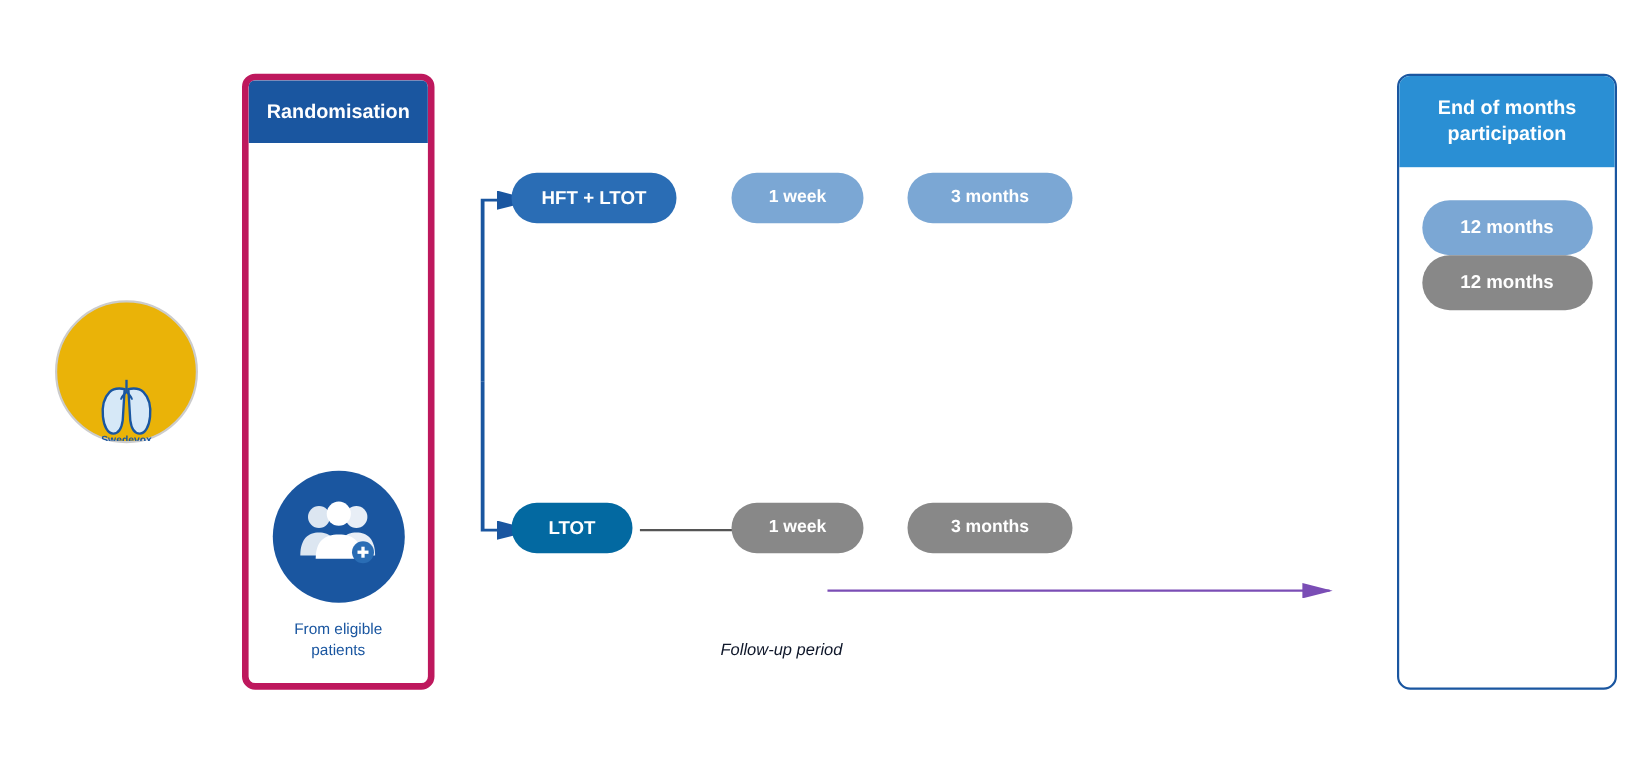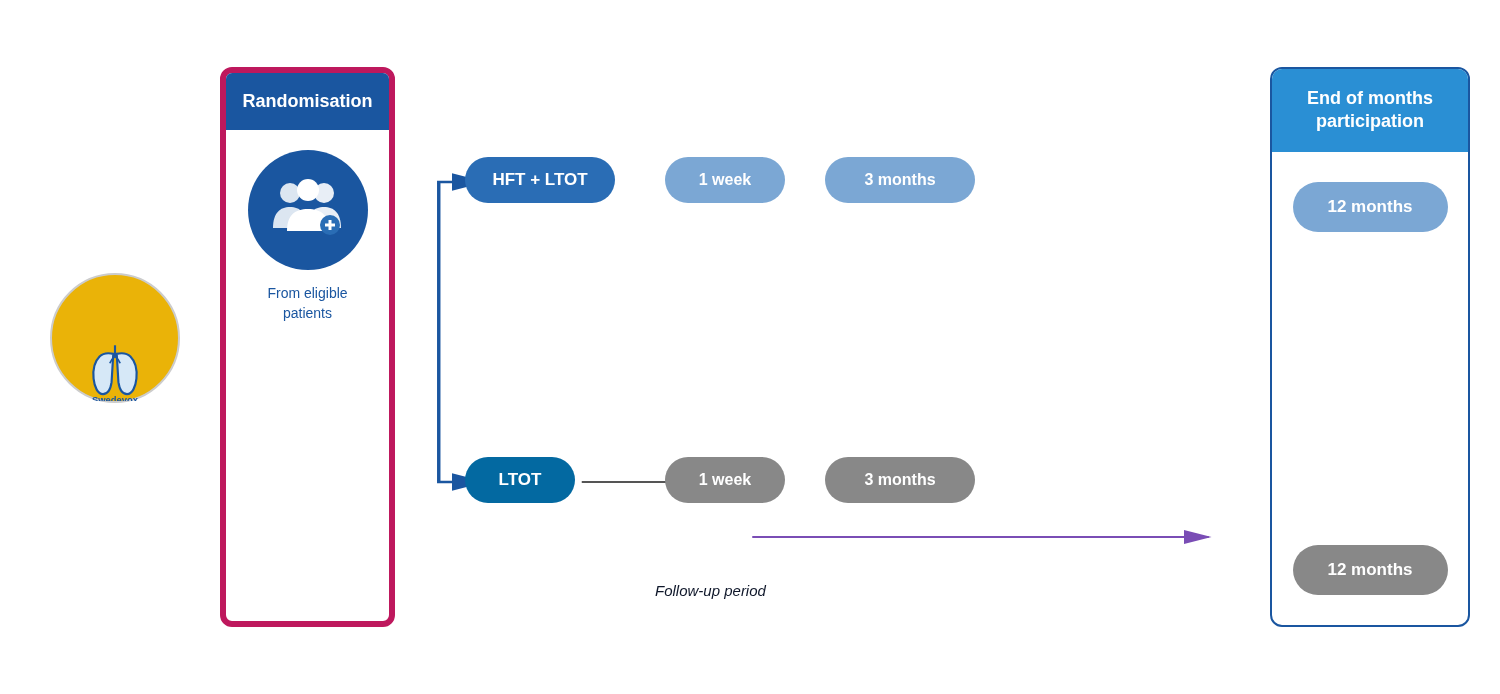--- a/index.html
+++ b/index.html
@@ -75,21 +75,21 @@
       font-size: 18px;
       padding: 18px 10px;
       border-radius: 0;
     }
 
     .randomisation-body {
       flex: 1;
       display: flex;
       flex-direction: column;
       align-items: center;
-      justify-content: flex-start;
+      justify-content: flex-end;
       padding: 20px;
     }
 
     .patients-circle {
       width: 120px;
       height: 120px;
       border-radius: 50%;
       background: #1a56a0;
       display: flex;
       align-items: center;
@@ -230,21 +230,21 @@
       padding: 18px 10px;
       line-height: 1.3;
     }
 
     .end-body {
       flex: 1;
       width: 100%;
       display: flex;
       flex-direction: column;
       align-items: center;
-      justify-content: space-between;
+      justify-content: flex-start;
       padding: 30px 3px;
     }
 
     .pill-12m-blue {
       background: #7ba7d4;
       color: #fff;
       width: 155px;
       height: 50px;
       border-radius: 30px;
       display: flex;

